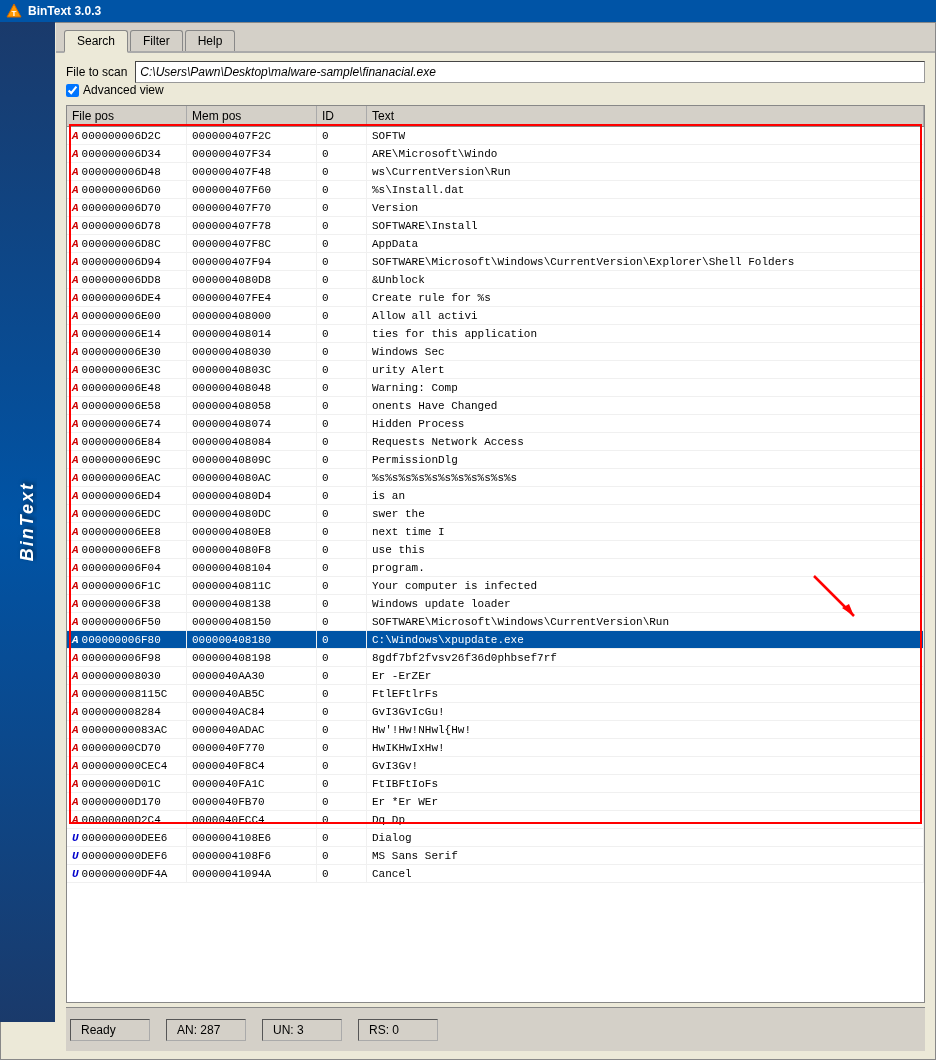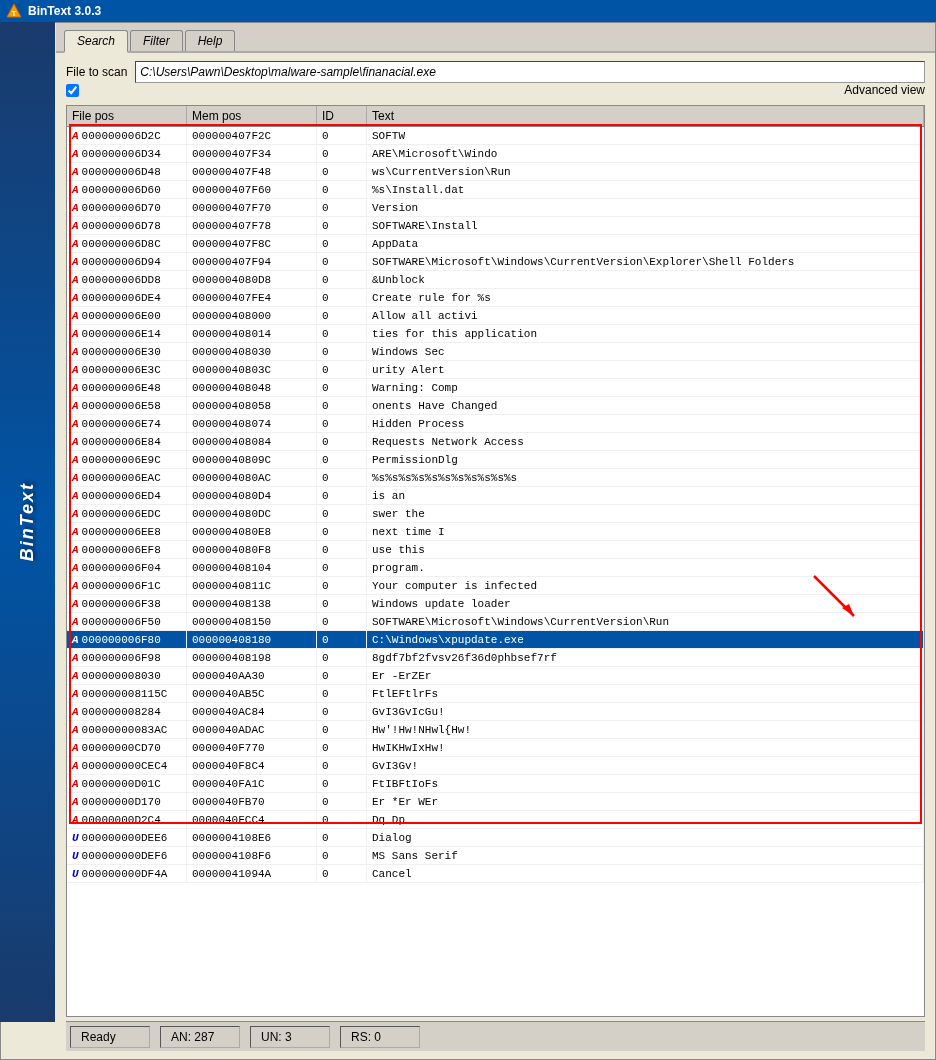--- a/index.html
+++ b/index.html
@@ -40,21 +40,20 @@
       height: 30px;
     }
     .tab {
       padding: 3px 12px;
       background: #d4d0c8;
       border: 1px solid #888;
       border-bottom: none;
       cursor: pointer;
       font-size: 12px;
       border-radius: 3px 3px 0 0;
-      font-style: italic;
     }
     .tab.active {
       background: #ece9d8;
       border-bottom: 2px solid #ece9d8;
       margin-bottom: -2px;
       z-index: 1;
     }
     .content-area {
       padding: 8px 10px;
       display: flex;
@@ -77,21 +76,20 @@
       background: white;
       padding: 2px 4px;
       font-size: 12px;
       font-style: italic;
     }
     .advanced-view {
       display: flex;
       align-items: center;
       gap: 4px;
       margin-bottom: 8px;
-      justify-content: space-between;
     }
     .advanced-view input[type="checkbox"] {
       width: 13px;
       height: 13px;
     }
     .table-container {
       flex: 1;
       border: 1px solid #888;
       background: white;
       overflow-y: auto;
@@ -134,23 +132,23 @@
       gap: 3px;
     }
     .text-cell {
       font-family: 'Courier New', monospace;
     }
     .status-bar {
       display: flex;
       align-items: center;
       border-top: 1px solid #888;
       background: #d4d0c8;
-      height: 30px;
+      height: 44px;
       padding: 0 4px;
-      gap: 10px;
+      gap: 16px;
       margin-top: 4px;
     }
     .status-item {
       border: 1px inset #aaa;
       padding: 2px 10px;
       background: #d4d0c8;
       font-size: 12px;
       height: 22px;
       display: flex;
       align-items: center;

